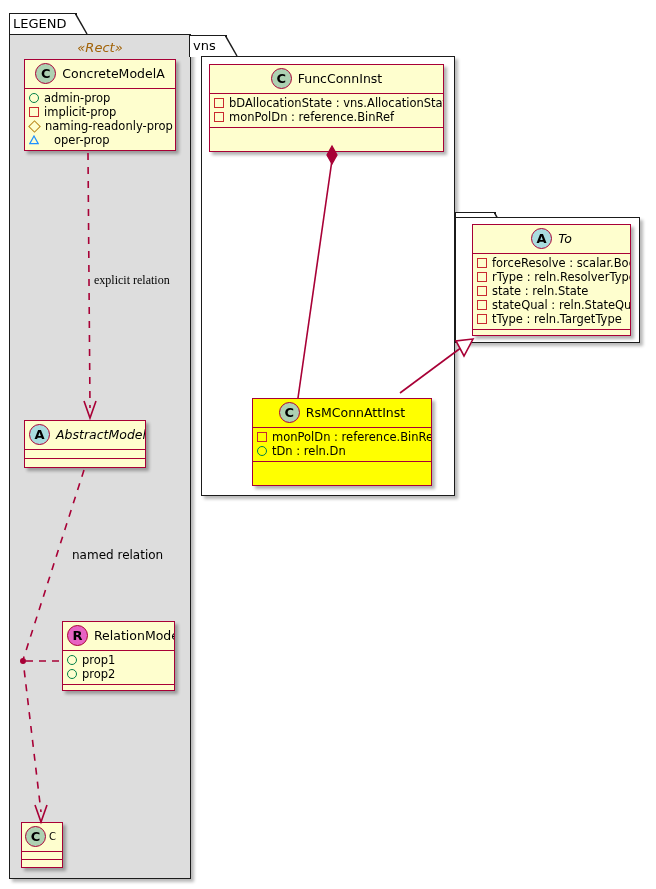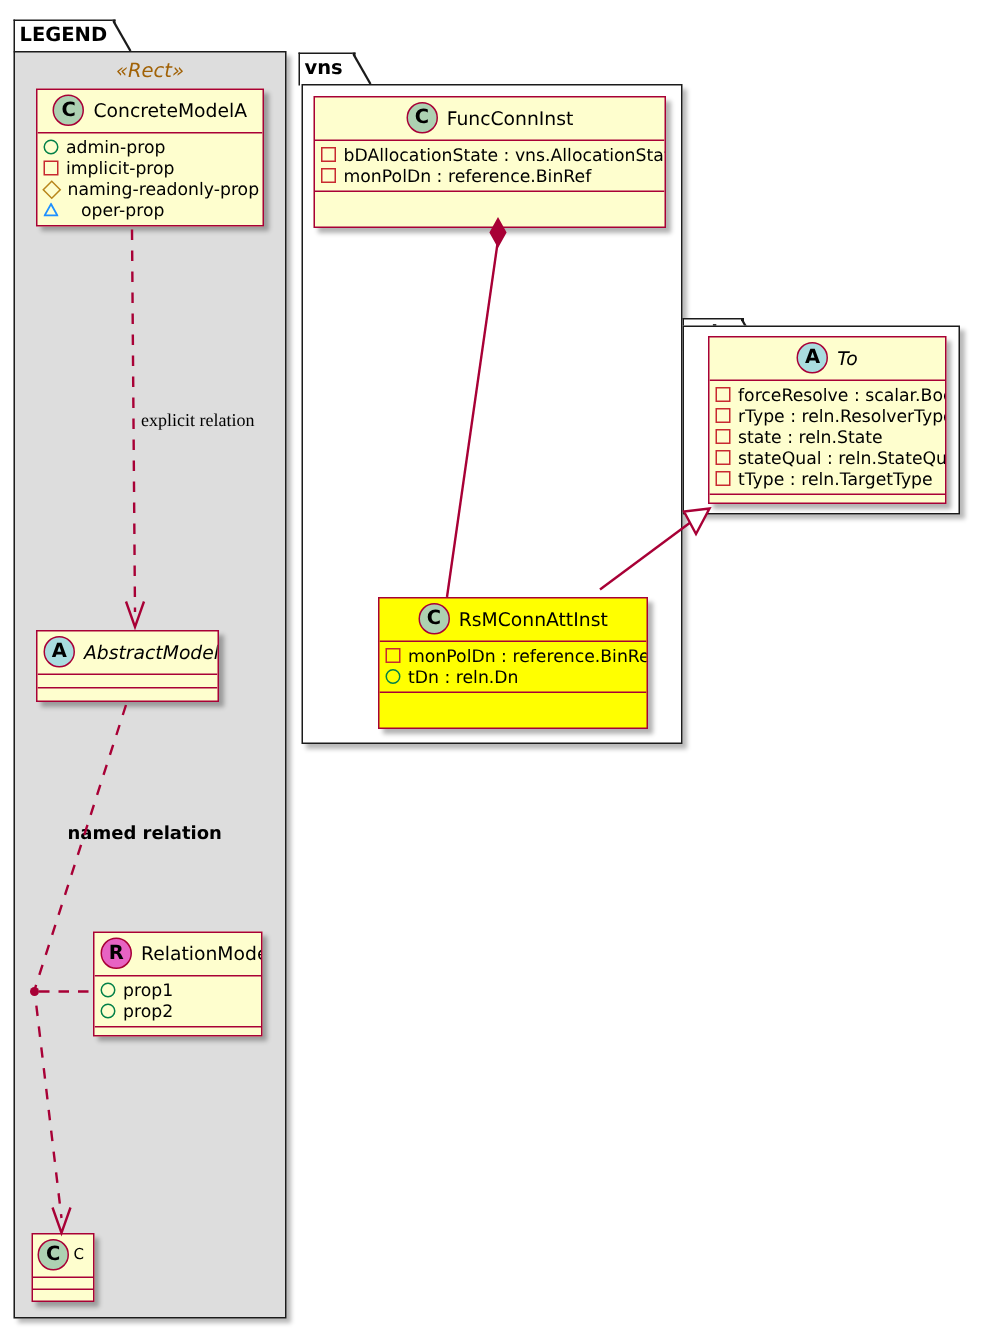--- a/index.html
+++ b/index.html
@@ -25,21 +25,21 @@
   
   .pkg-frame {
     border: 1.5px solid #1b1b1b;
     box-shadow: 3px 3px 3px rgba(0,0,0,0.28);
   }
   .pkg-tab {
     border: 1.5px solid #1b1b1b;
     border-bottom: none;
     background: #ffffff;
     font-size: 13px;
-    font-weight: bold;
+    font-weight: normal;
     color: #000;
     line-height: 19px;
     padding: 0 3px 0 3px;
     white-space: nowrap;
     overflow: visible;
   }
   .pkg-tab .slant {
     position: absolute;
     right: -12px;
     top: -1.5px;
@@ -231,23 +231,23 @@
   <div class="abs cls" style="left:21px; top:822px; width:42px; height:46px;">
     <div class="cls-head left" style="padding:3px 3px 4px 3px;">
       <span class="badge c">C</span>
       <span class="cls-name" style="margin-left:3px; font-size:10px;">C</span>
     </div>
     <div class="cls-attrs empty" style="height:7px;"></div>
     <div class="cls-ops" style="height:7px;"></div>
   </div>
 
   <div class="abs edge-label" style="left:94px; top:273px;font-family:Liberation Serif, serif;">explicit relation</div>
-  <div class="abs edge-label" style="left:45px; top:548px;font-weight:bold;">named relation</div>
-
-  <div class="abs pkg-tab" style="left:199px; top:35px; width:38px; height:22px;">
+  <div class="abs edge-label" style="left:72px; top:548px;">named relation</div>
+
+  <div class="abs pkg-tab" style="left:189px; top:35px; width:38px; height:22px;">
     <span>vns</span>
     <svg class="slant" viewBox="0 0 13 22">
       <path d="M0,0 L12,21 L12,22 L0,22 Z" fill="#ffffff" stroke="none"></path>
       <path d="M0,0 L12,21" stroke="#1b1b1b" stroke-width="1.5" fill="none"></path>
     </svg>
   </div>
   <div class="abs pkg-frame" style="left:201px; top:56px; width:254px; height:440px; background:#ffffff;"></div>
 
   <div class="abs cls" style="left:209px; top:64px; width:235px; height:88px;">
     <div class="cls-head">

